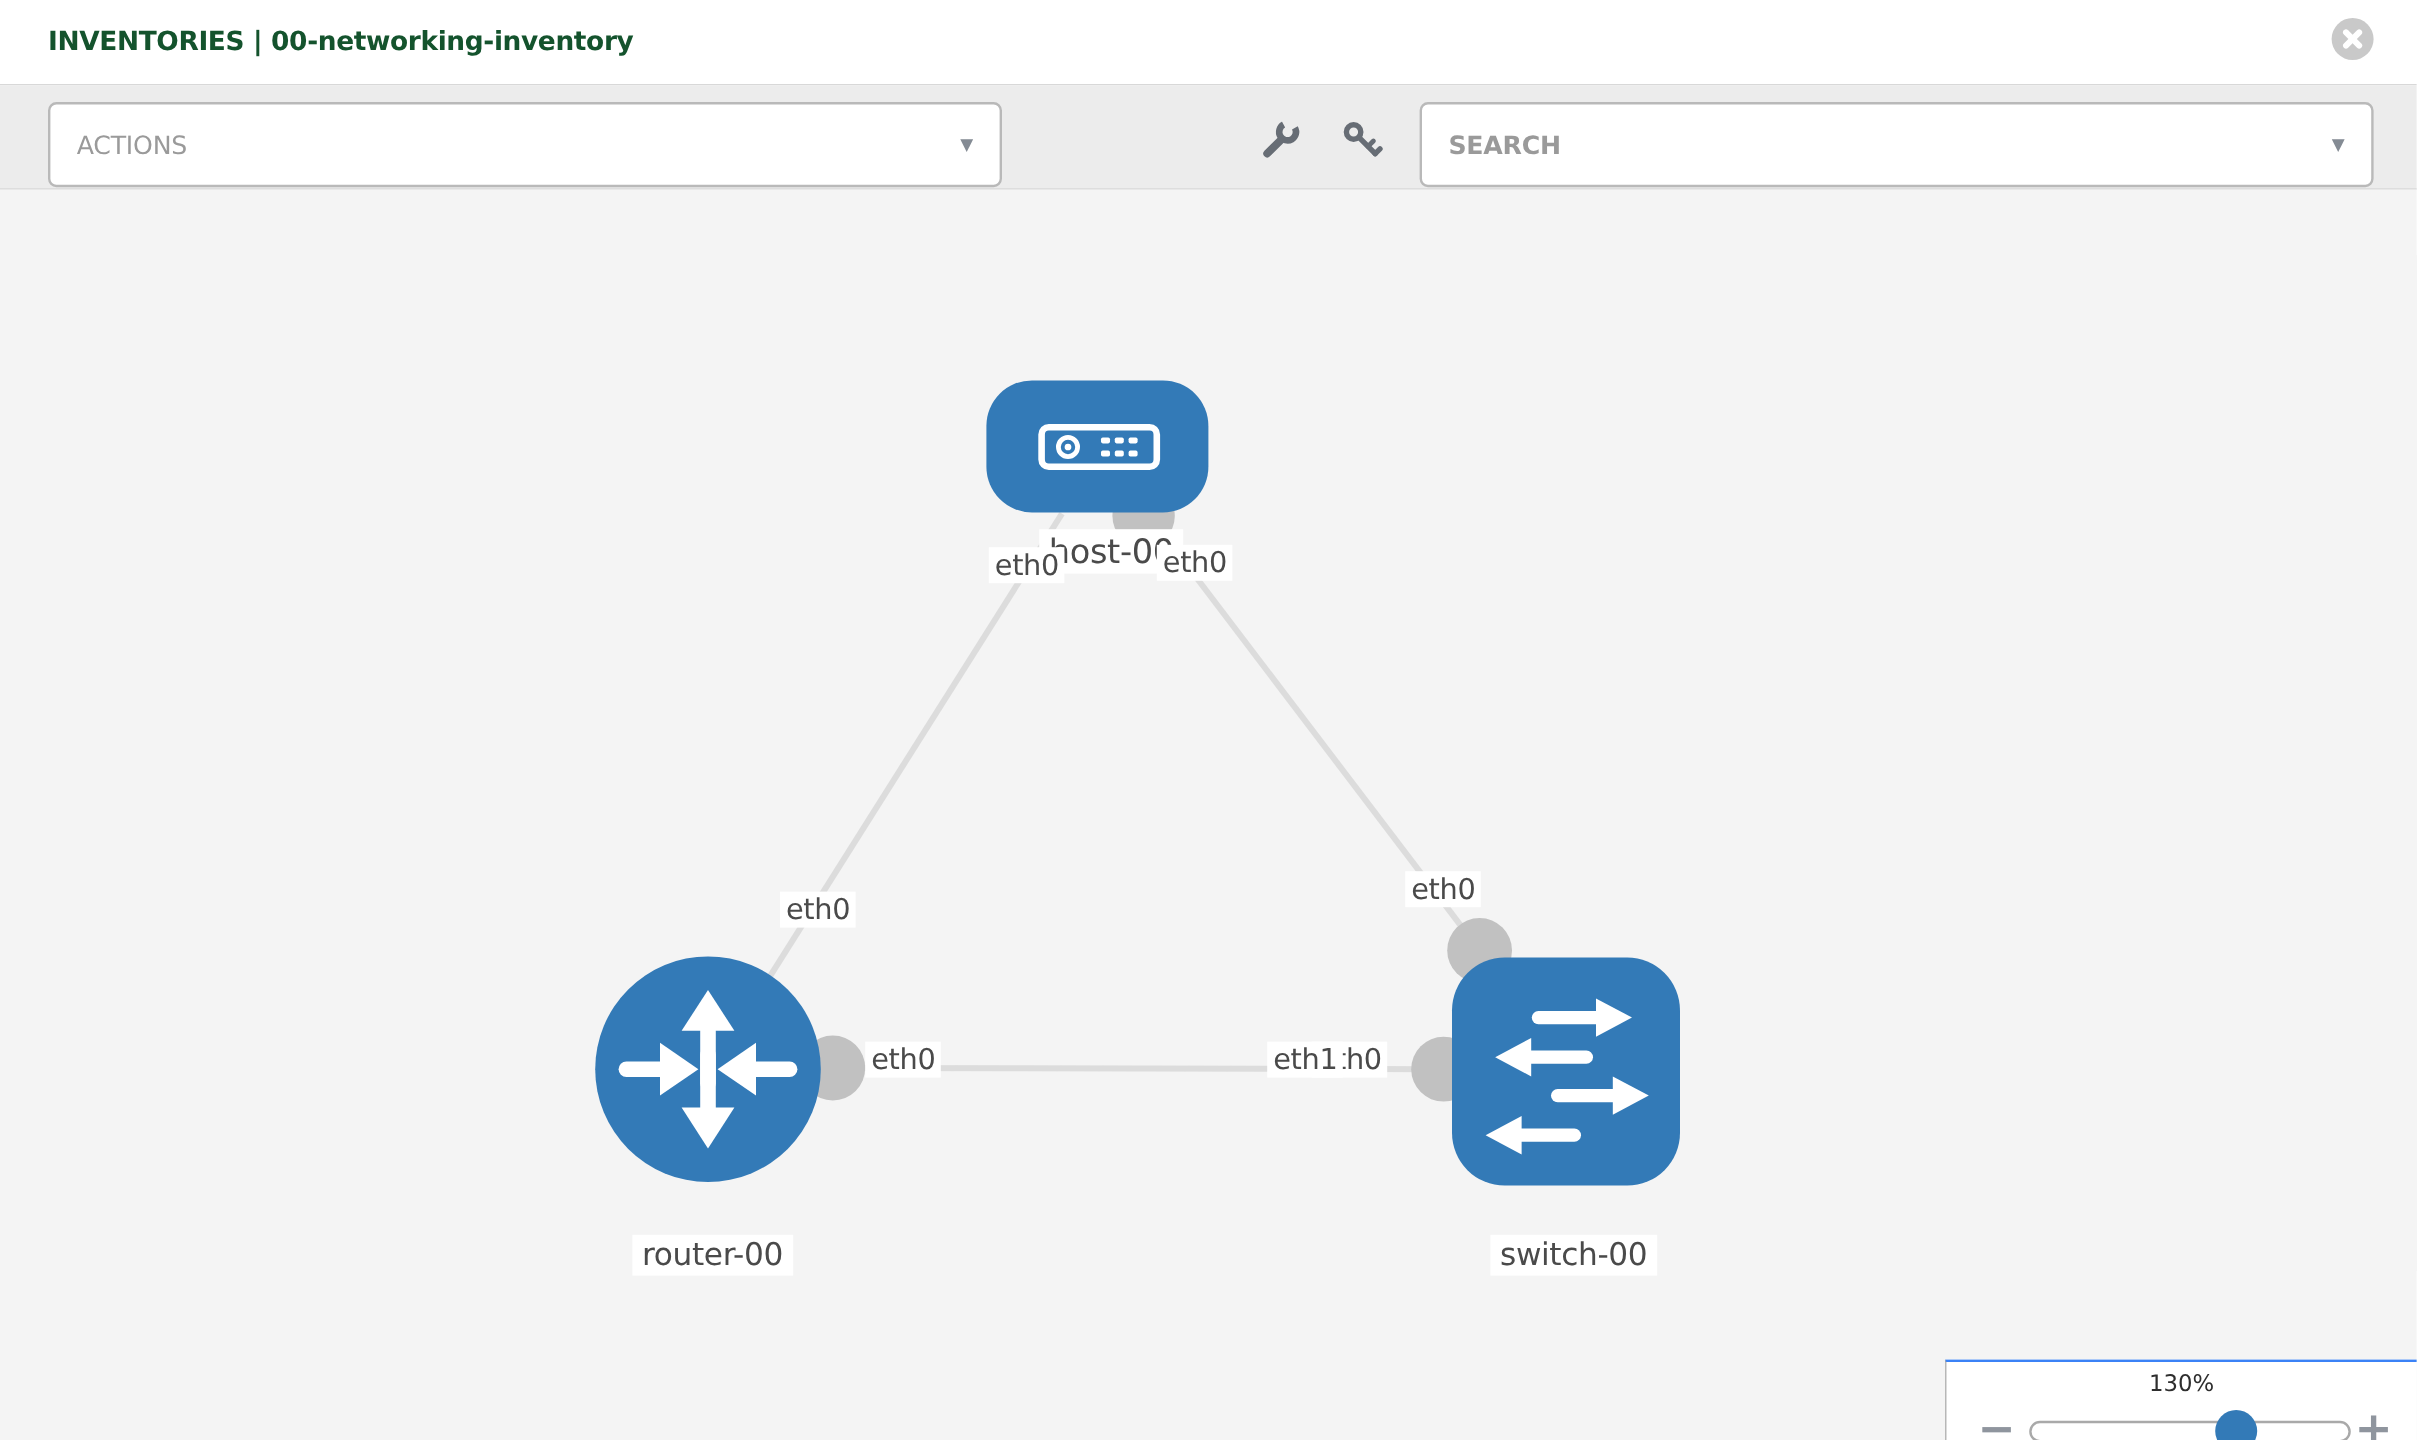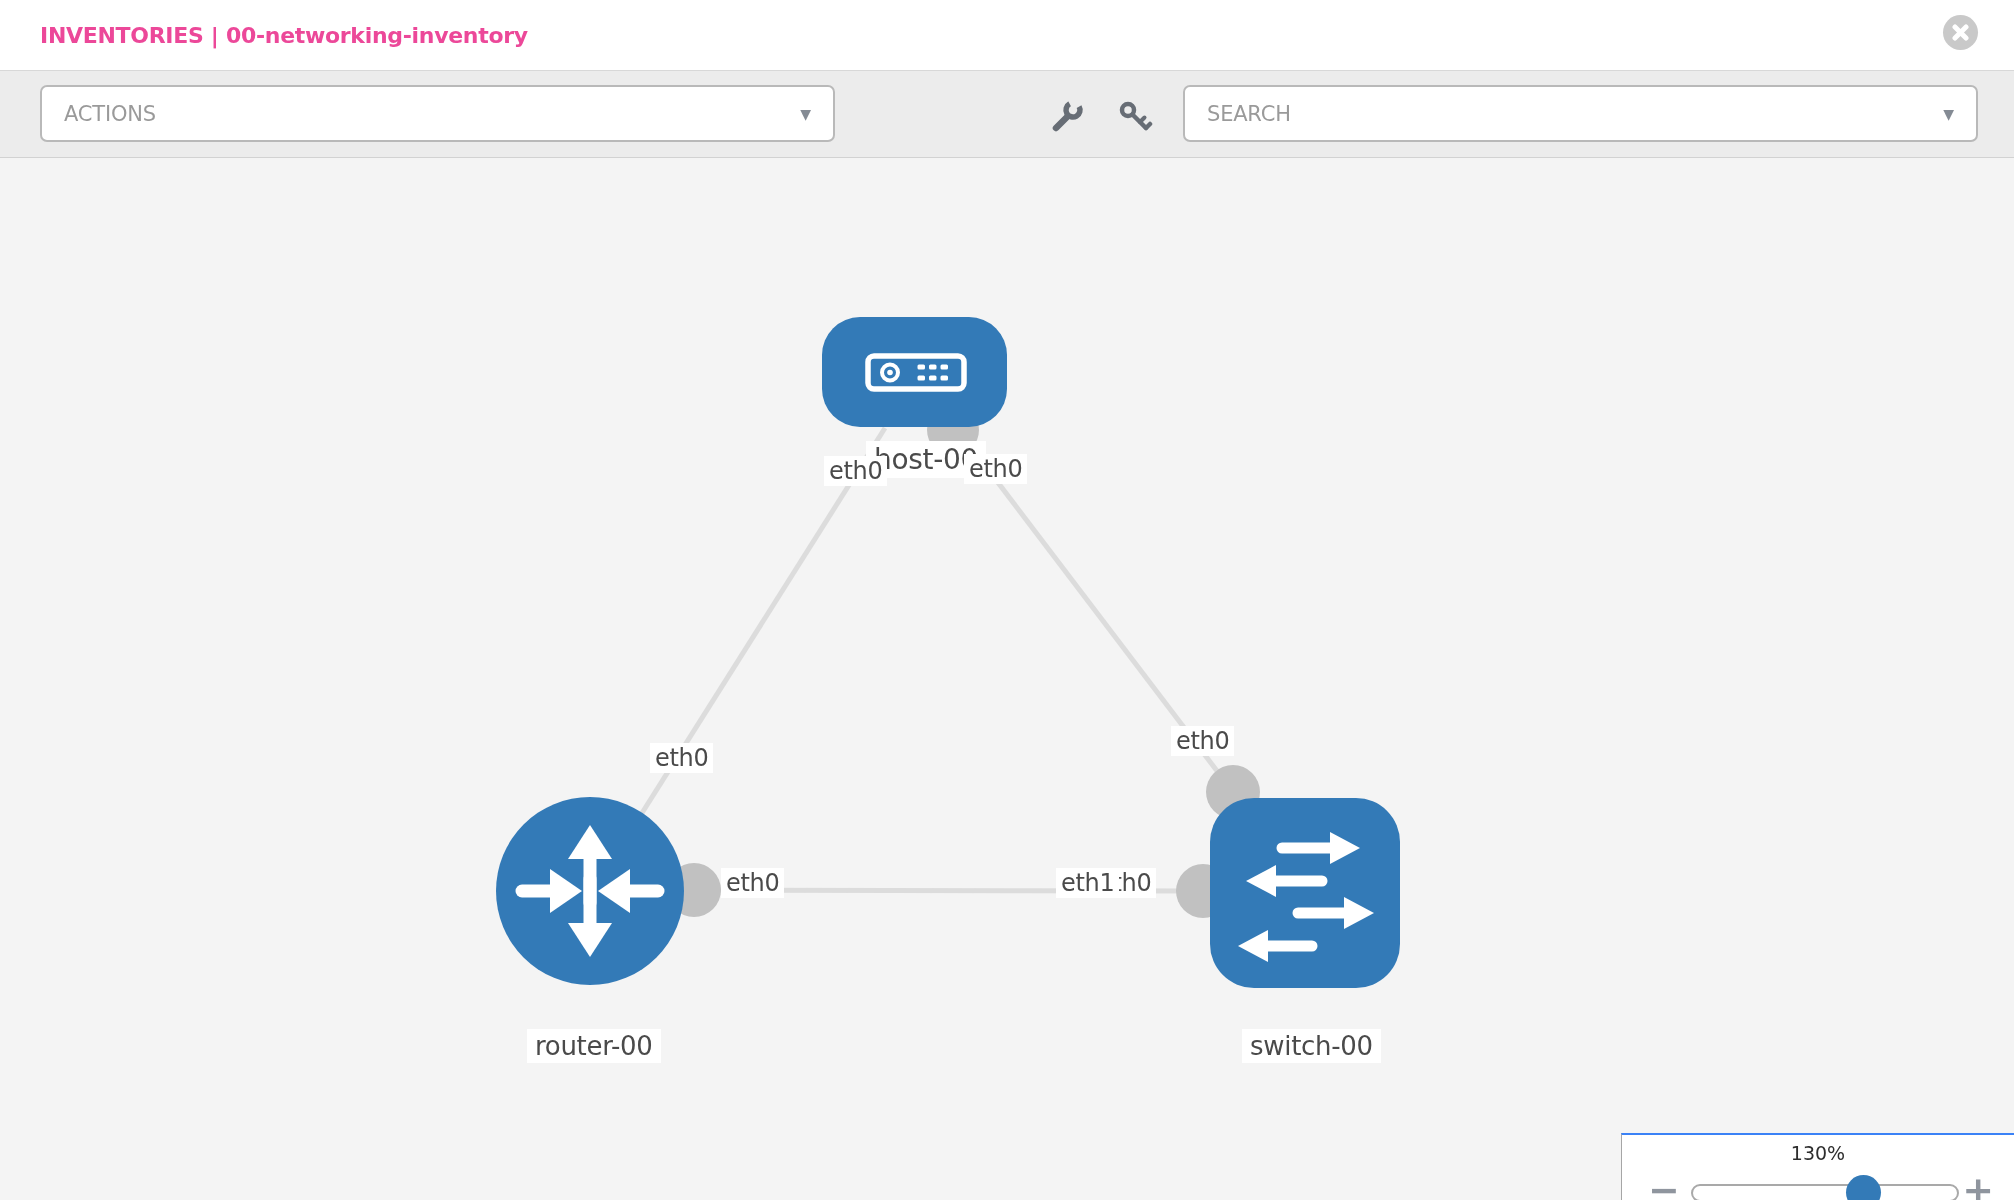--- a/index.html
+++ b/index.html
@@ -2,37 +2,37 @@
 <html><head>
 <meta charset="utf-8">
 <style>
   * { margin:0; padding:0; box-sizing:border-box; }
   html,body { width:2014px; height:1200px; overflow:hidden; background:#fff;
               font-family:"DejaVu Sans","Liberation Sans",sans-serif; }
 
   
   .titlebar { position:relative; height:71px; background:#fff;
               border-bottom:1px solid #d8d8d8; display:flex; align-items:center; }
-  .titlebar h1 { padding-left:40px; font-size:22px; font-weight:700; color:#ec4899;
+  .titlebar h1 { padding-left:40px; font-size:22px; font-weight:700; color:#14532d;
                  letter-spacing:-0.3px; }
   .close-btn { position:absolute; left:1943px; top:15px; width:35px; height:35px;
                border-radius:50%; background:#c9c9c9; display:flex;
                align-items:center; justify-content:center; cursor:pointer; }
 
   
   .toolbar { position:relative; height:87px; background:#ececec;
              border-bottom:1px solid #d2d2d2; }
-  .select-box { position:absolute; top:14px; height:57px; background:#fff;
+  .select-box { position:absolute; top:14px; height:71px; background:#fff;
                 border:2px solid #b9b9b9; border-radius:7px; display:flex;
                 align-items:center; justify-content:space-between;
                 padding:0 22px; cursor:pointer; }
   .select-box .ph { font-size:21px; color:#9a9a9a; letter-spacing:-0.2px; }
   .select-box .caret { font-size:14px; color:#848b94; }
   .box-actions { left:40px;  width:795px; }
-  .box-search  { left:1183px; width:795px; }
+  .box-search  { left:1183px; width:795px;font-weight:bold; }
   .tool-btn { position:absolute; top:26px; width:40px; height:40px; display:flex;
               align-items:center; justify-content:center; cursor:pointer; }
   .tool-wrench { left:1047px; }
   .tool-key    { left:1115px; }
 
   
   .canvas { position:relative; height:1042px; background:#f4f4f4; }
   svg.links { position:absolute; left:0; top:0; }
 
   .node { position:absolute; background:#337ab7; display:flex;

